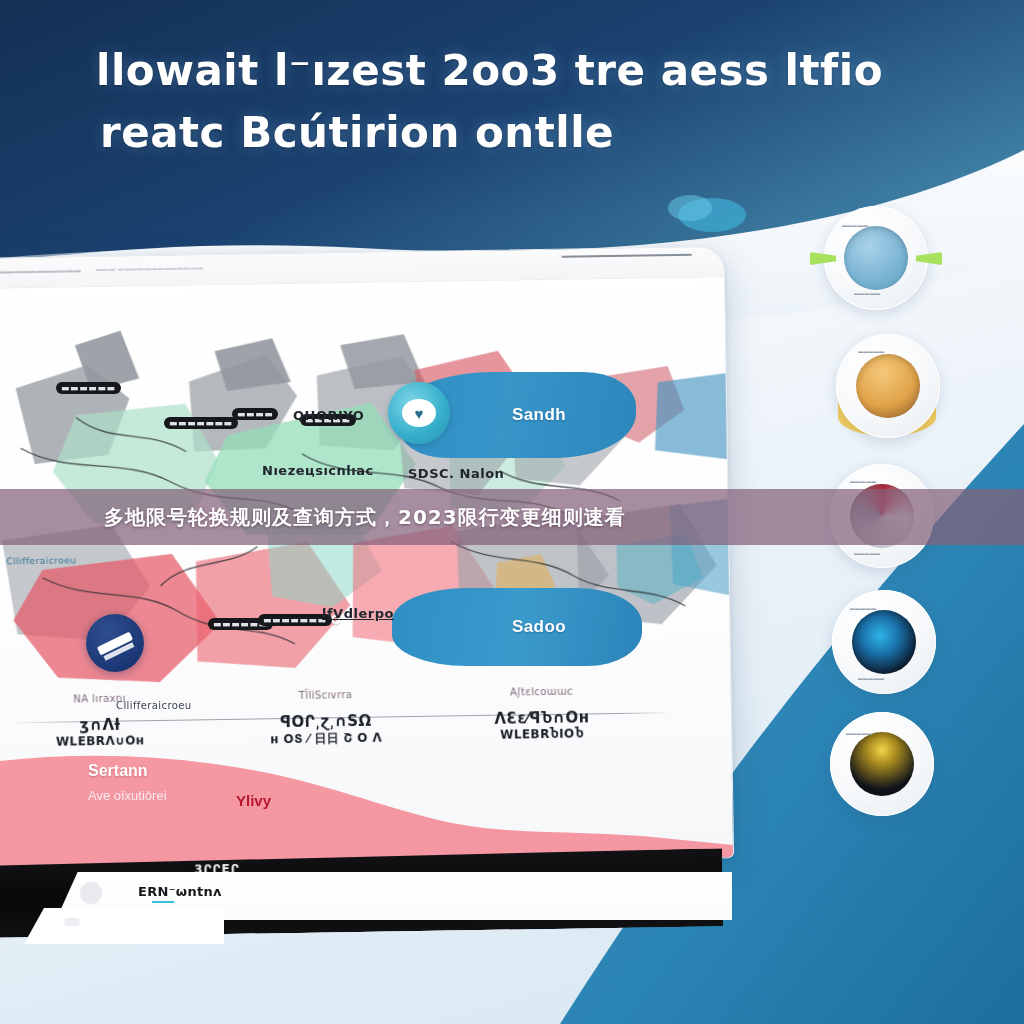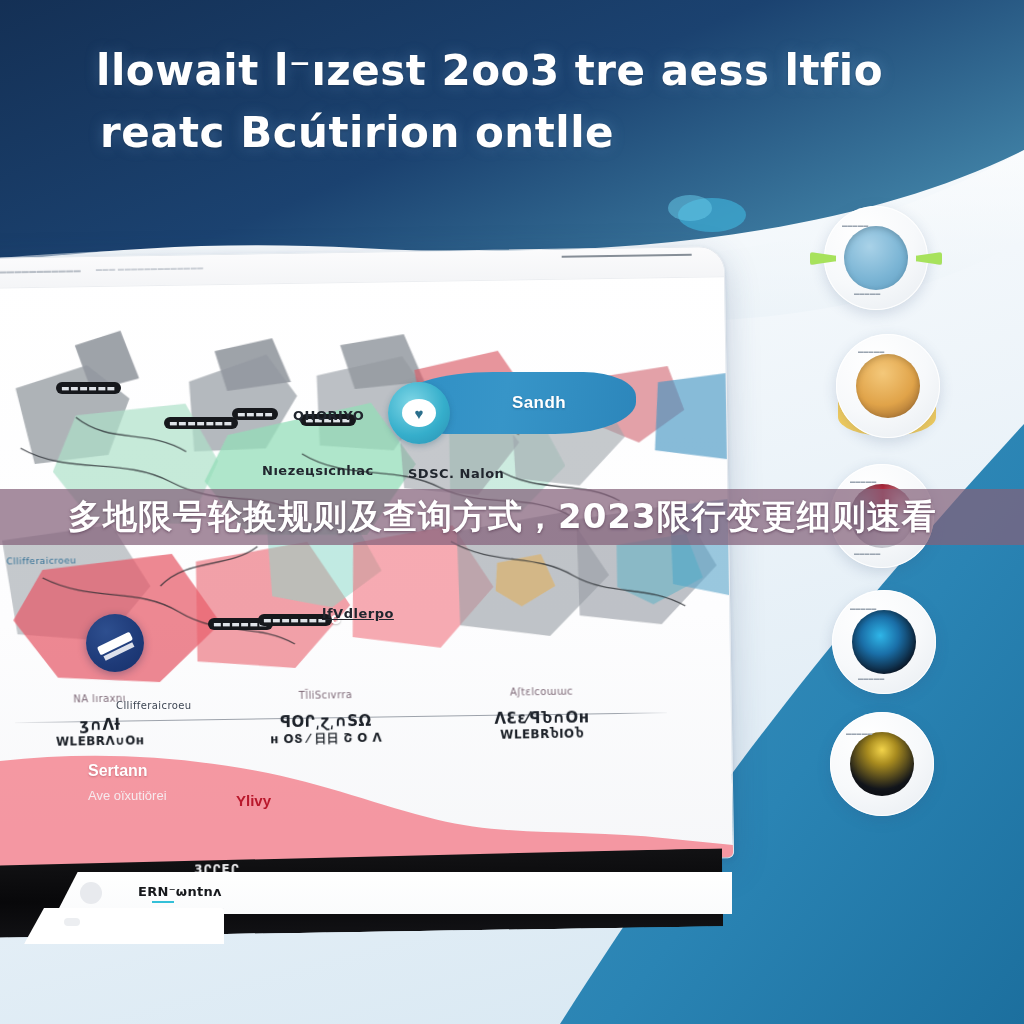--- a/index.html
+++ b/index.html
@@ -89,21 +89,21 @@
     position:absolute;
     color:#ffffff;
     font-weight:bold;
     font-size: 17px;
     letter-spacing:0.4px;
     display:flex; align-items:center; justify-content:center;
     text-shadow: 0 1px 2px rgba(0,40,80,.35);
     filter: blur(0.2px);
   }
   .region-a {
-    left: 398px; top: 372px; width: 238px; height: 62px;
+    left: 398px; top: 372px; width: 238px; height: 86px;
     background: linear-gradient(100deg,#2f8fc4 0%, #3795c8 45%, #2c86bb 100%);
     border-radius: 40% 22% 34% 20% / 48% 40% 52% 38%;
     z-index: 7;
     text-align: right;
   }
   .region-b {
     left: 392px; top: 588px; width: 250px; height: 78px;
     background: linear-gradient(100deg,#2f8fc4 0%, #3b9acc 50%, #2b84b9 100%);
     border-radius: 30% 26% 22% 30% / 42% 46% 44% 40%;
     z-index: 7;
@@ -212,21 +212,21 @@
     z-index: 10;
     clip-path: polygon(0 6px, 100% 0, 100% 100%, 2.4% 100%);
     box-shadow: 0 8px 22px rgba(20,30,50,.28);
   }
   .device-darkbar .dk-title {
     position:absolute; left: 214px; top: 6px;
     color:#f0f0f2; font-size: 12px; font-weight:bold; letter-spacing: 1px;
     filter: blur(0.4px); font-family:"DejaVu Sans", sans-serif;
   }
   .device-whitebar {
-    position:absolute; left: 56px; top: 872px; width: 676px; height: 42px;
+    position:absolute; left: 56px; top: 872px; width: 676px; height: 48px;
     background: linear-gradient(180deg,#ffffff,#fafbfc);
     z-index: 11;
     clip-path: polygon(3.2% 0, 100% 0, 100% 100%, 0 100%);
     box-shadow: 0 6px 16px rgba(25,40,65,.18);
   }
   .device-whitebar .dot {
     position:absolute; left: 24px; top: 10px; width: 22px; height: 22px;
     border-radius: 50%; background: #e8eaee;
   }
   .device-whitebar .w1 {
@@ -300,23 +300,23 @@
   .badge.b5 .core { background: radial-gradient(circle at 50% 28%, #f2d34a 0%, #a88b1f 26%, #12151b 70%, #080a0e 100%); }
 
   
   .caption {
     position:absolute; left: 0; top: 489px; width: 1024px; height: 56px;
     background: rgba(131, 97, 122, 0.72);
     z-index: 20;
     display:flex; align-items:center;
   }
   .caption .ctext {
-    margin-left: 68px;
+    margin-left: 104px;
     color:#ffffff;
-    font-size: 34px;
+    font-size: 20px;
     font-weight: bold;
     letter-spacing: 1px;
     white-space: nowrap;
     text-shadow: 0 1px 3px rgba(60,30,55,.55);
     font-family:"DejaVu Sans", sans-serif;
   }
 </style>
 </head>
 <body>
 
@@ -494,20 +494,23 @@
 
   <div class="pinklab">
     <div class="t1">Sertann</div>
     <div class="t2">Ave oïxutiǒrei</div>
     <div class="t3">Ylivy</div>
   </div>
 
   <div class="region region-a">
     <span class="region-a-label">Sandh</span>
   </div>
+  <div class="region region-b">
+    <span class="region-b-label">Sadoo</span>
+  </div>
 
   <div class="heart-badge">
     <div class="heart-inner">
       <span class="heart-glyph">♥</span>
     </div>
   </div>
 
   <div class="noentry">
     <div class="noentry-bar"></div>
   </div>

